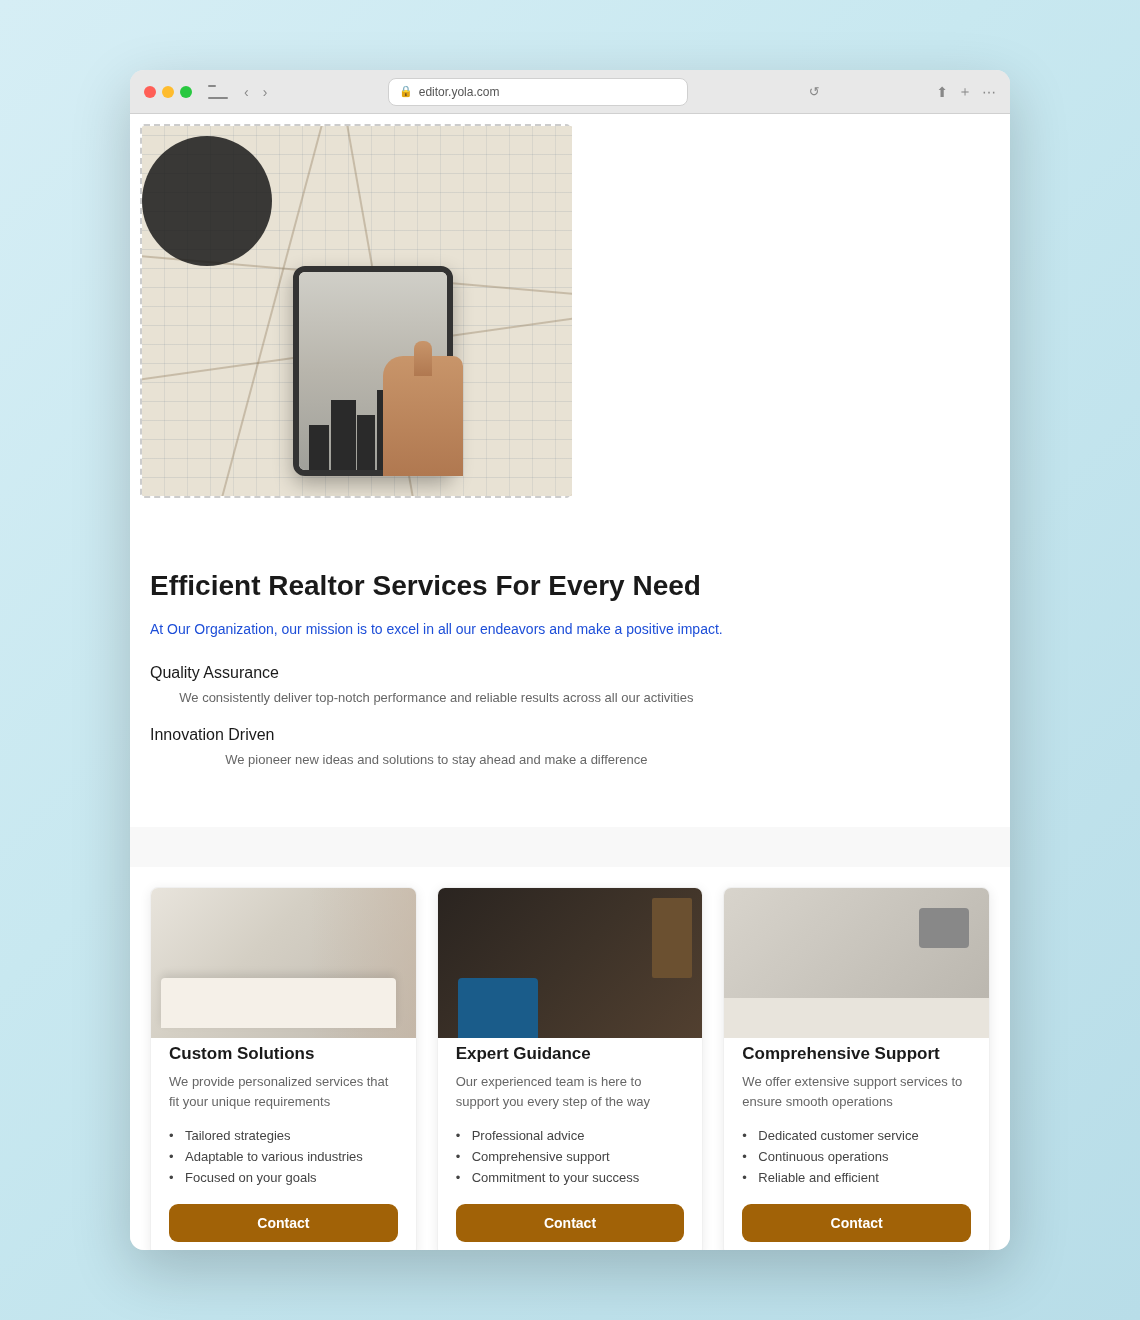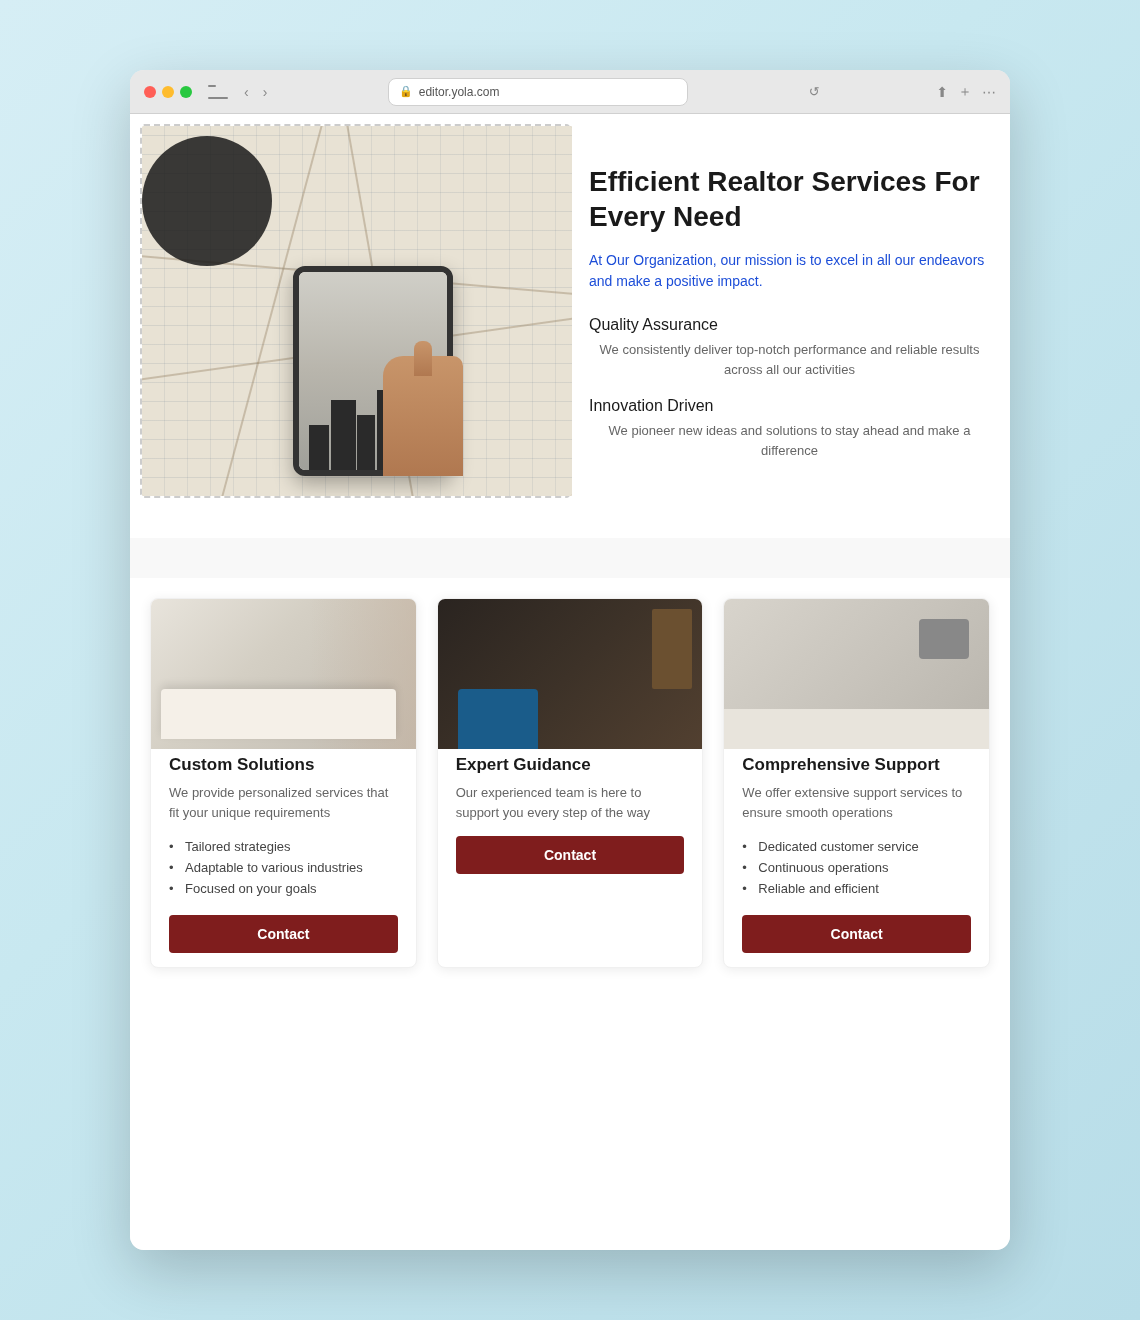--- a/index.html
+++ b/index.html
@@ -142,24 +142,25 @@
 
     
     .content-wrapper {
       padding: 20px;
       background: white;
     }
 
     
     .hero-section {
       display: flex;
-      gap: 19px;
+      gap: 40px;
       align-items: flex-start;
       margin-bottom: 40px;
       position: relative;
+      flex-direction: column;
     }
 
     .hero-image-container {
       width: 430px;
       flex-shrink: 0;
       position: relative;
       border: 2px dashed #ccc;
       border-radius: 4px;
       margin-left: -10px;
       margin-top: -10px;
@@ -445,24 +446,24 @@
 
     .card-list li::before {
       content: '•';
       position: absolute;
       left: 0;
       color: #444;
     }
 
     .contact-btn {
       width: 100%;
-      background: #7f1d1d;
+      background: #a16207;
       color: white;
       border: none;
-      border-radius: 4px;
+      border-radius: 9px;
       padding: 11px;
       font-size: 14px;
       font-weight: 600;
       cursor: pointer;
       text-align: center;
     }
 
     
     .section-divider {
       height: 40px;
@@ -575,20 +576,25 @@
             <button class="contact-btn">Contact</button>
           </div>
         </div>
 
         <div class="card">
           <div class="card-image img-living" style="height:150px;width:100%;display:block;">
           </div>
           <div class="card-body">
             <div class="card-title">Expert Guidance</div>
             <div class="card-desc">Our experienced team is here to support you every step of the way</div>
+            <ul class="card-list">
+              <li>Professional advice</li>
+              <li>Comprehensive support</li>
+              <li>Commitment to your success</li>
+            </ul>
             <button class="contact-btn">Contact</button>
           </div>
         </div>
 
         <div class="card">
           <div class="card-image img-kitchen" style="height:150px;width:100%;display:block;">
           </div>
           <div class="card-body">
             <div class="card-title">Comprehensive Support</div>
             <div class="card-desc">We offer extensive support services to ensure smooth operations</div>

